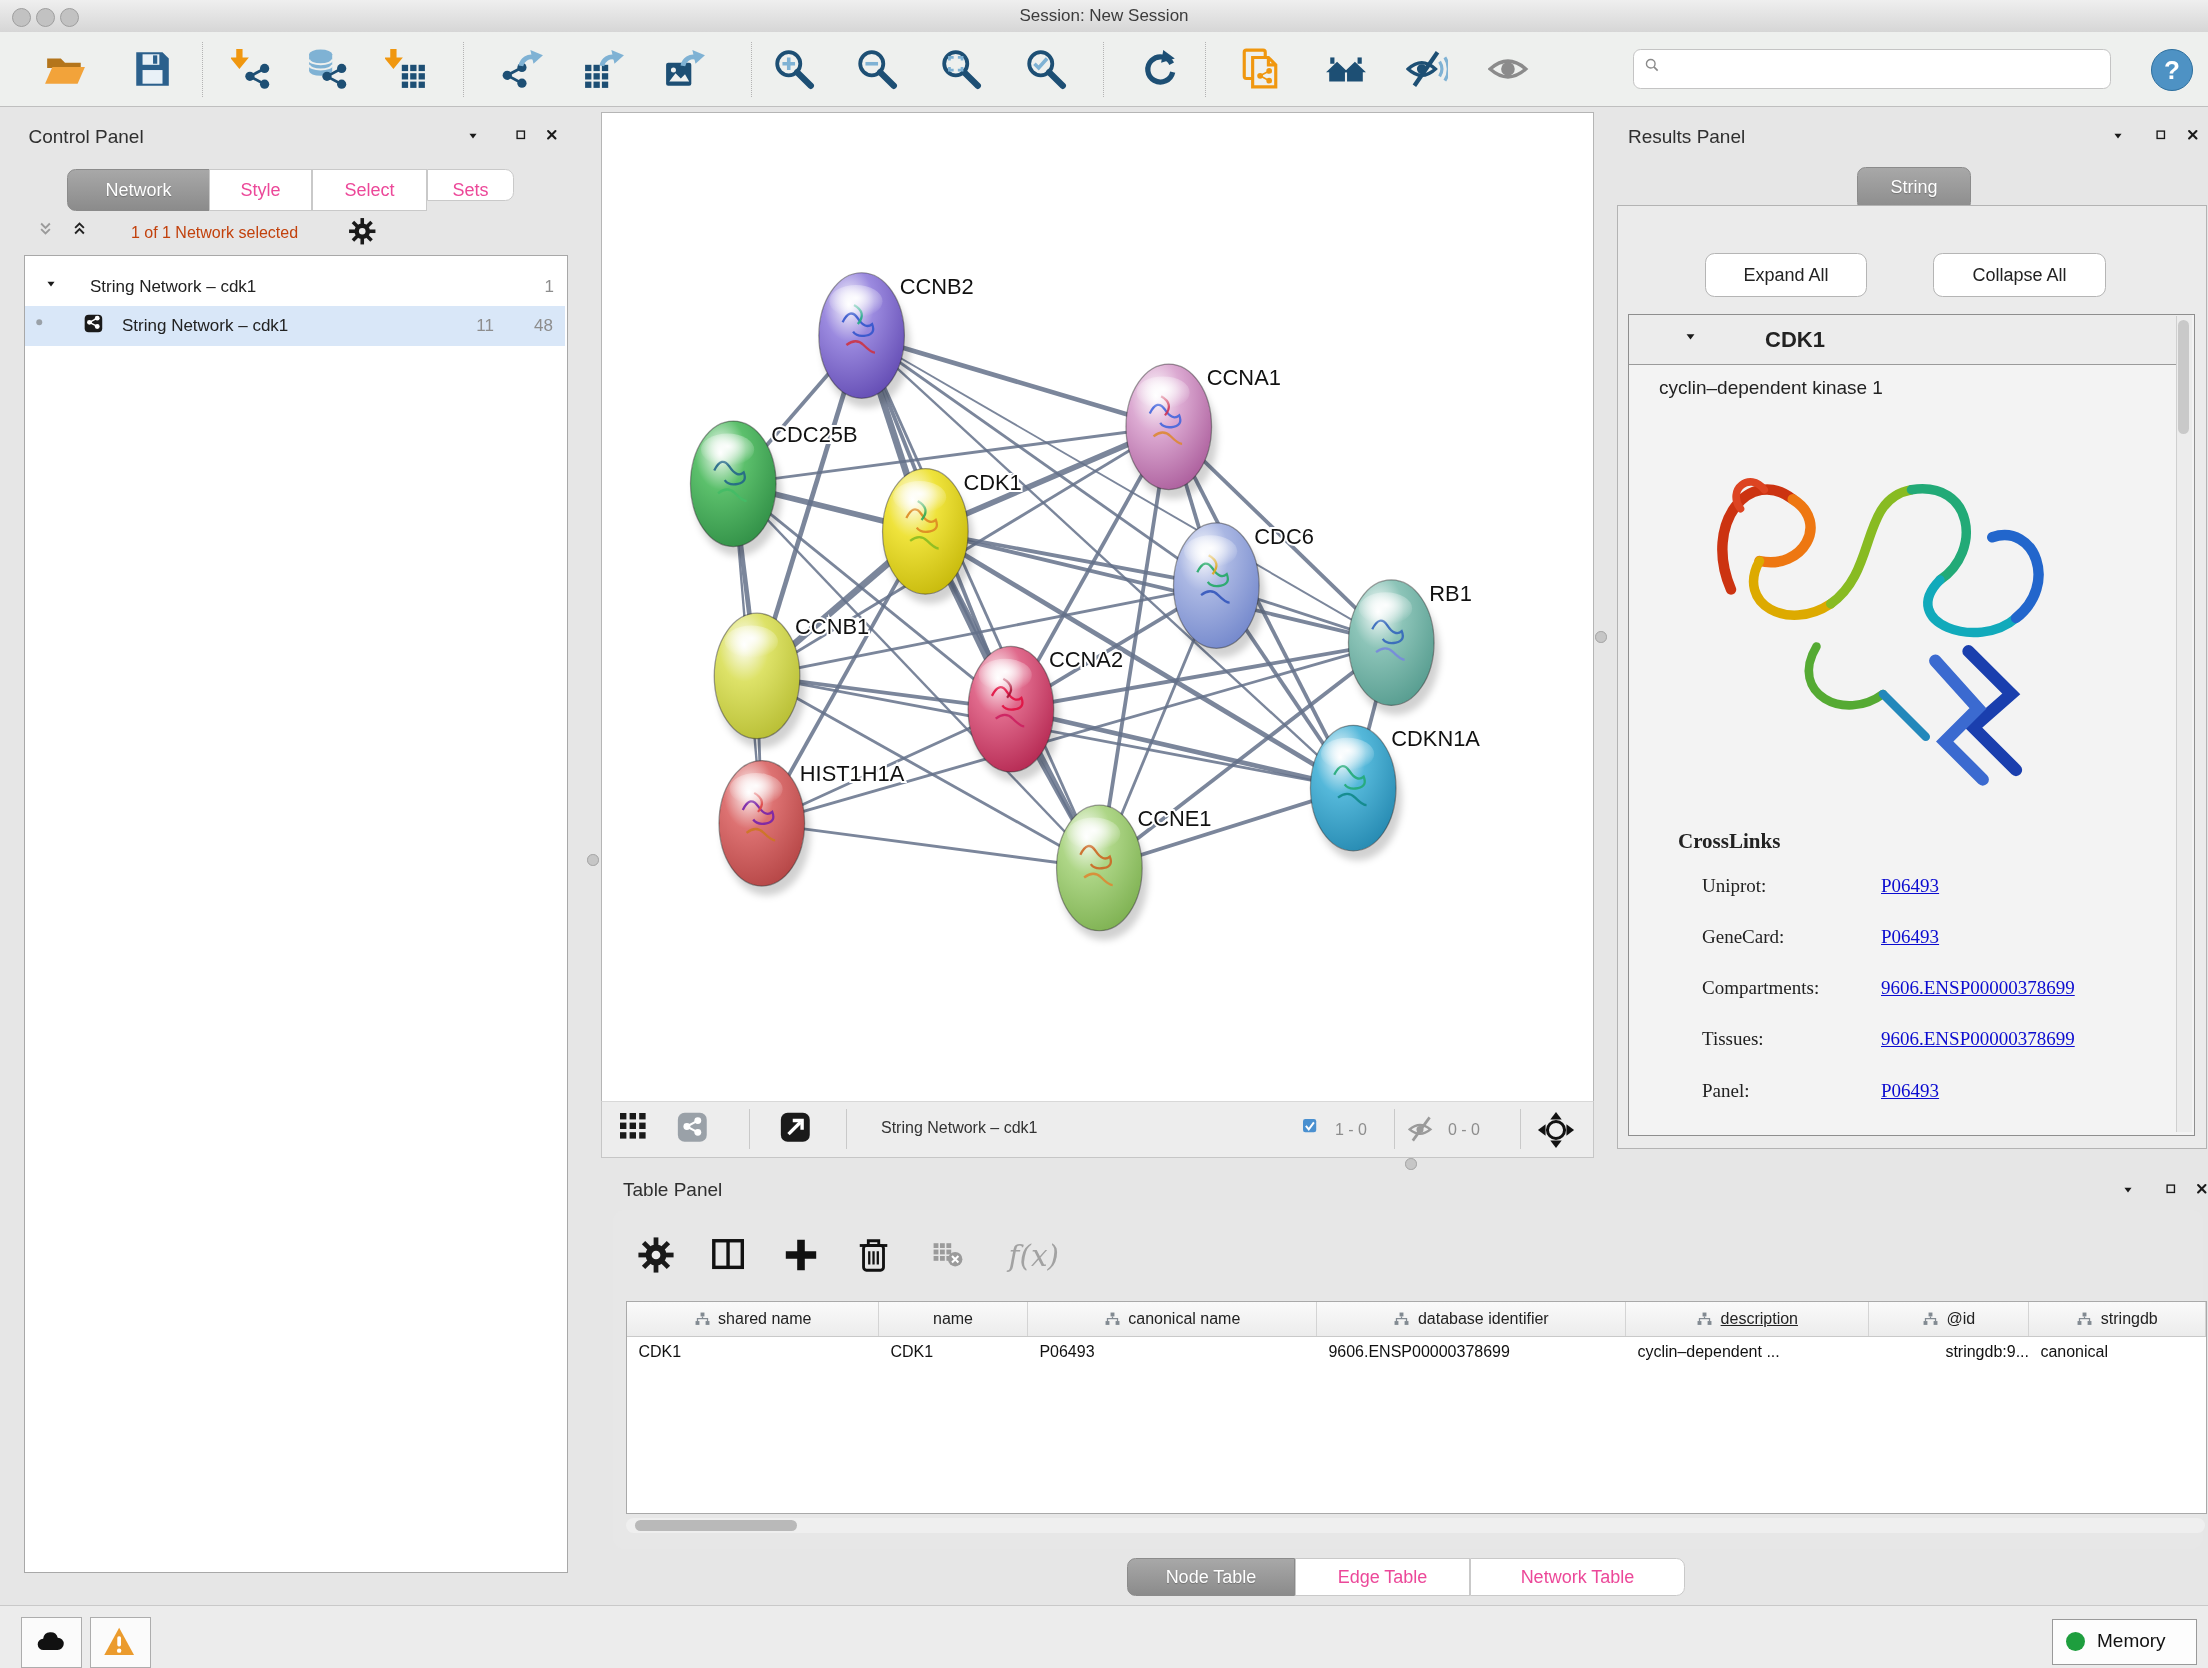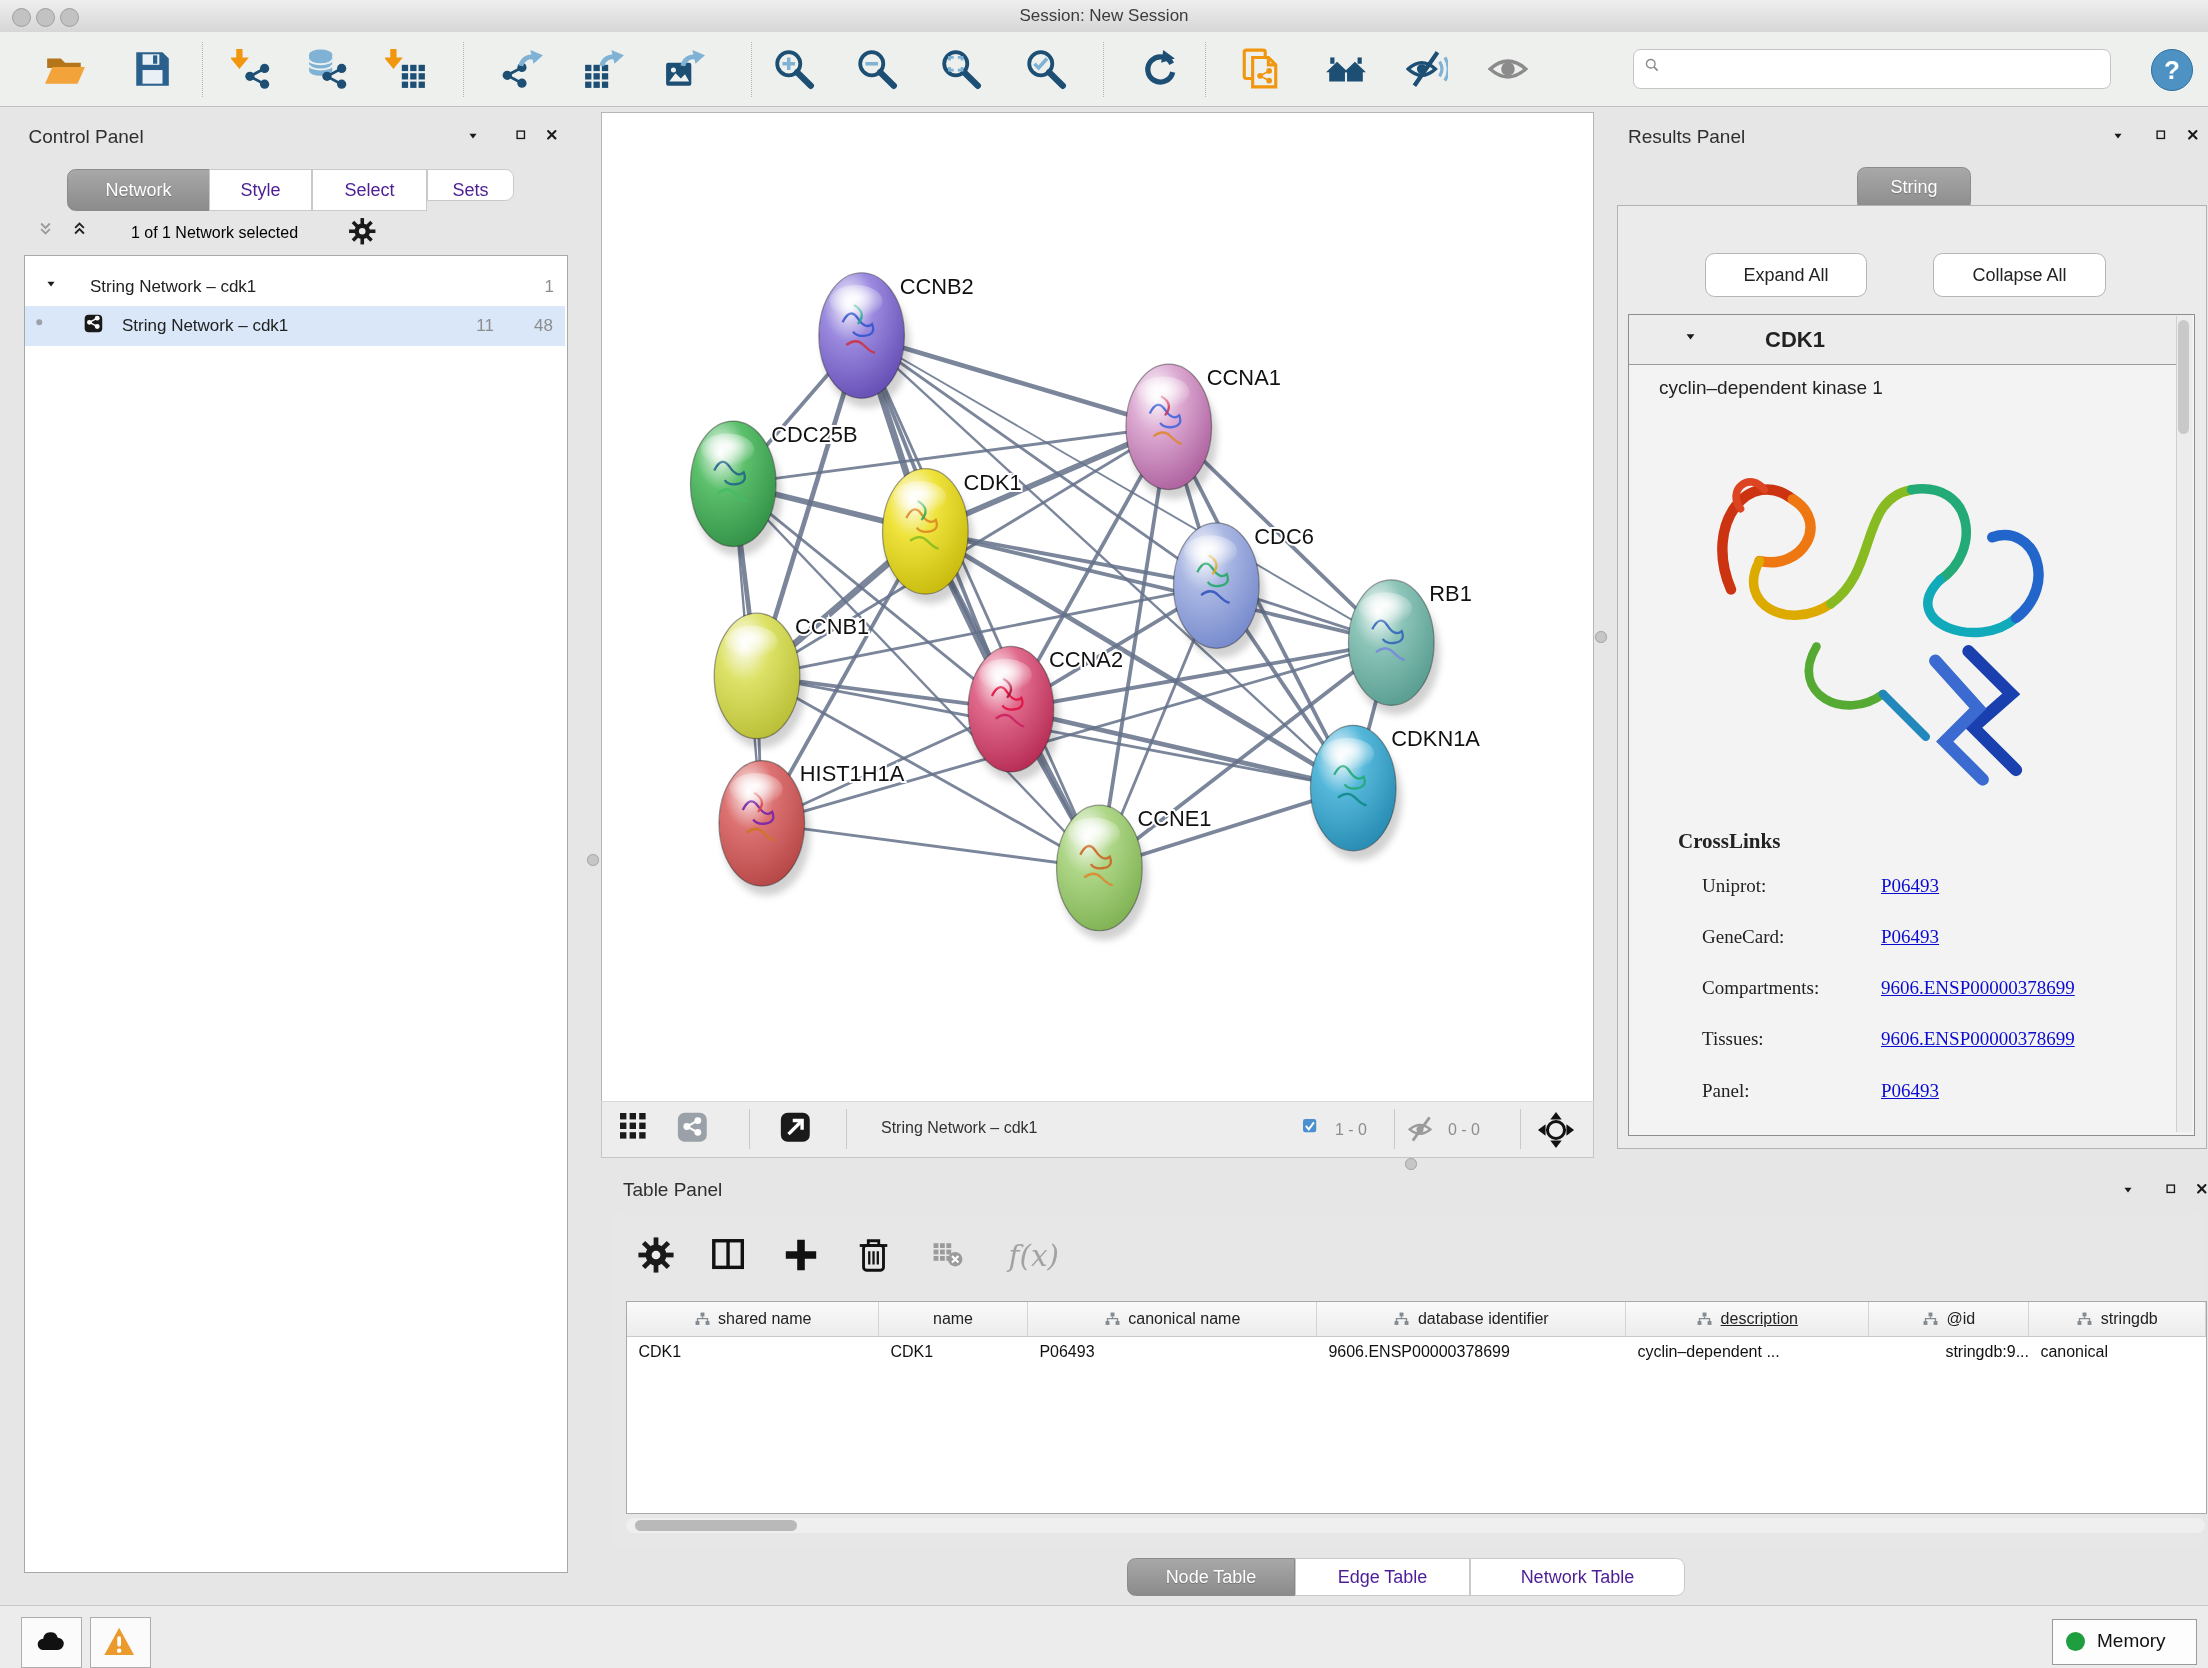--- a/index.html
+++ b/index.html
@@ -21,21 +21,21 @@
   .tsep{position:absolute;top:42px;height:55px;width:0;border-left:1.9px dotted #b3b3b3}
   #searchbox{left:1633px;top:49px;width:476px;height:38px;background:#fff;
     border:1px solid #c4c4c4;border-radius:7.6px}
   #searchbox input{position:absolute;left:42px;top:3.8px;width:418px;height:28.5px;border:none;
     outline:none;font-size:16px;background:transparent;font-family:"Liberation Sans",sans-serif}
   #helpbtn{left:2151px;top:49px;width:40px;height:40px;border-radius:50%;background:#4e92c4;
     color:#fff;font-size:26px;font-weight:bold;text-align:center;line-height:40px;
     border:1px solid #2d6f9e}
   
   .ptitle{font-size:19px;color:#2f2f2f}
-  .seg{position:absolute;border:1px solid #c9c9c9;background:#fff;color:#4c1d95;
+  .seg{position:absolute;border:1px solid #c9c9c9;background:#fff;color:#ec4899;
     text-align:center;font-size:18px;line-height:40px;box-sizing:border-box}
   .seg.sel{background:linear-gradient(#a8a8a8,#8b8b8b);color:#fff;border-color:#8b8b8b;
     text-shadow:0 1px 1px rgba(0,0,0,.25)}
   .count{color:#8d8d8d}
   
   #treebox{left:24px;top:255px;width:542px;height:1316px;background:#fff;border:1px solid #a8a8a8}
   .trow{position:absolute;left:25px;width:540px;height:38px}
   
   #canvas{left:601px;top:112px;width:991px;height:989px;background:#fff;border:1px solid #b5b5b5}
   #navbar{left:601px;top:1101px;width:991px;height:55px;background:#ededed;
@@ -307,21 +307,21 @@
 <span class="ic" style="left:38px;top:221px;width:25px;height:25px">
     <svg viewBox="0 0 40 40" preserveAspectRatio="xMidYMid meet">
       <path d="M5 4l7 7 7-7M5 13l7 7 7-7" stroke="#9a9a9a" stroke-width="3" fill="none"></path>
     </svg>
   </span>
 <span class="ic" style="left:72px;top:221px;width:25px;height:25px">
     <svg viewBox="0 0 40 40" preserveAspectRatio="xMidYMid meet">
       <path d="M5 11l7-7 7 7M5 20l7-7 7 7" stroke="#222" stroke-width="3" fill="none"></path>
     </svg>
   </span>
-<span class="abs" style="left:105px;top:224px;width:219px;text-align:center;font-size:16px;color:#000000">1 of 1 Network selected</span>
+<span class="abs" style="left:105px;top:224px;width:219px;text-align:center;font-size:16px;color:#c2410c">1 of 1 Network selected</span>
 <span class="ic" style="left:348px;top:217px;width:28.5px;height:28.5px">
     <svg viewBox="0 0 40 40" preserveAspectRatio="xMidYMid meet">
       <rect x="17.5" y="1.5" width="5" height="9" transform="rotate(0 20 20)" fill="#1a1a1a"></rect>
       <rect x="17.5" y="1.5" width="5" height="9" transform="rotate(45 20 20)" fill="#1a1a1a"></rect>
       <rect x="17.5" y="1.5" width="5" height="9" transform="rotate(90 20 20)" fill="#1a1a1a"></rect>
       <rect x="17.5" y="1.5" width="5" height="9" transform="rotate(135 20 20)" fill="#1a1a1a"></rect>
       <rect x="17.5" y="1.5" width="5" height="9" transform="rotate(180 20 20)" fill="#1a1a1a"></rect>
       <rect x="17.5" y="1.5" width="5" height="9" transform="rotate(225 20 20)" fill="#1a1a1a"></rect>
       <rect x="17.5" y="1.5" width="5" height="9" transform="rotate(270 20 20)" fill="#1a1a1a"></rect>
       <rect x="17.5" y="1.5" width="5" height="9" transform="rotate(315 20 20)" fill="#1a1a1a"></rect>

